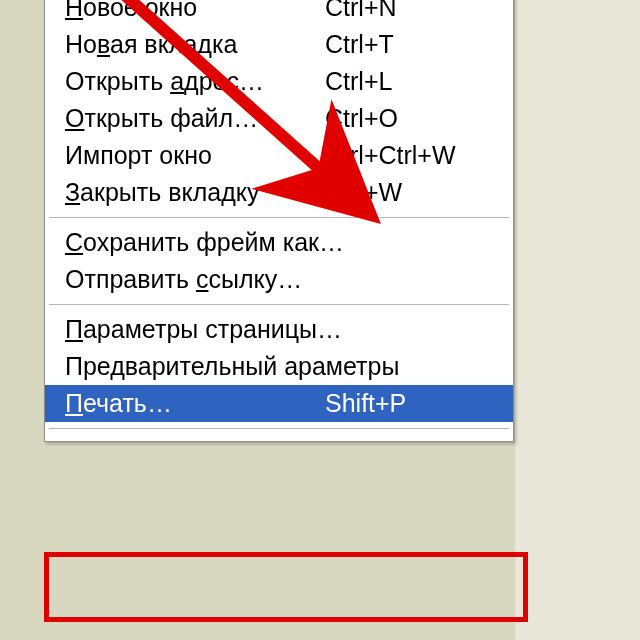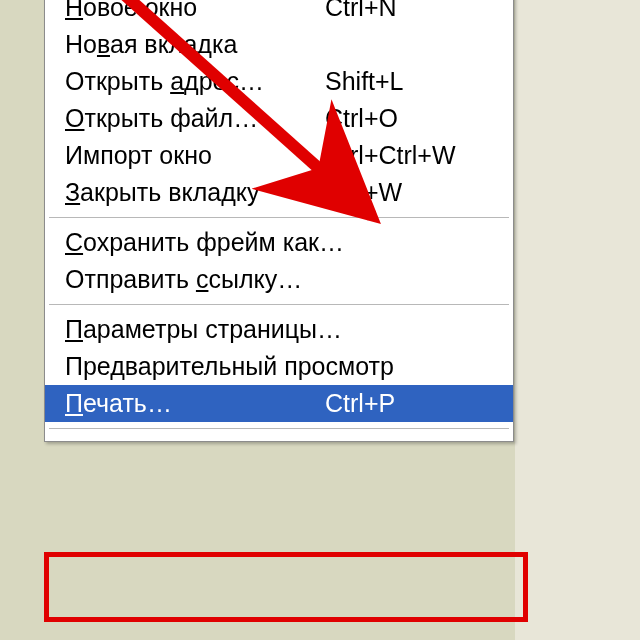--- a/index.html
+++ b/index.html
@@ -92,24 +92,25 @@
 <div class="bg-strip-dark">ПЬ</div>
 <div class="bg-yellow">ll in</div>
 
 <div class="menu" id="menu">
     <div class="item">
       <span class="lbl"><u>Н</u>овое окно</span>
       <span class="sc">Ctrl+N</span>
     </div>
     <div class="item">
       <span class="lbl">Но<u>в</u>ая вкладка</span>
+      <span class="sc">Ctrl+T</span>
     </div>
     <div class="item">
       <span class="lbl">Открыть <u>а</u>дрес…</span>
-      <span class="sc">Shift+L</span>
+      <span class="sc">Ctrl+L</span>
     </div>
     <div class="item">
       <span class="lbl"><u>О</u>ткрыть файл…</span>
       <span class="sc">Ctrl+O</span>
     </div>
     <div class="item">
       <span class="lbl">Импорт окно</span>
       <span class="sc">Ctrl+Ctrl+W</span>
     </div>
     <div class="item">
@@ -124,26 +125,26 @@
     <div class="item">
       <span class="lbl">Отправить <u>с</u>сылку…</span>
       <span class="sc"></span>
     </div>
     <div class="sep"></div>
     <div class="item">
       <span class="lbl"><u>П</u>араметры страницы…</span>
       <span class="sc"></span>
     </div>
     <div class="item">
-      <span class="lbl">Предварительный просмотр</span>
+      <span class="lbl">Предварительный араметры</span>
       <span class="sc"></span>
     </div>
     <div class="item sel">
       <span class="lbl"><u>П</u>ечать…</span>
-      <span class="sc">Ctrl+P</span>
+      <span class="sc">Shift+P</span>
     </div>
     <div class="sep"></div>
   </div>
 
 <div class="highlight-box"></div>
 
 <svg class="arrow" width="640" height="640">
   <defs>
     <marker id="ah" markerWidth="12" markerHeight="12" refX="9" refY="5" orient="auto">
       <path d="M0,0 L10,5 L0,10 L3,5 Z" fill="#e00000"></path>

